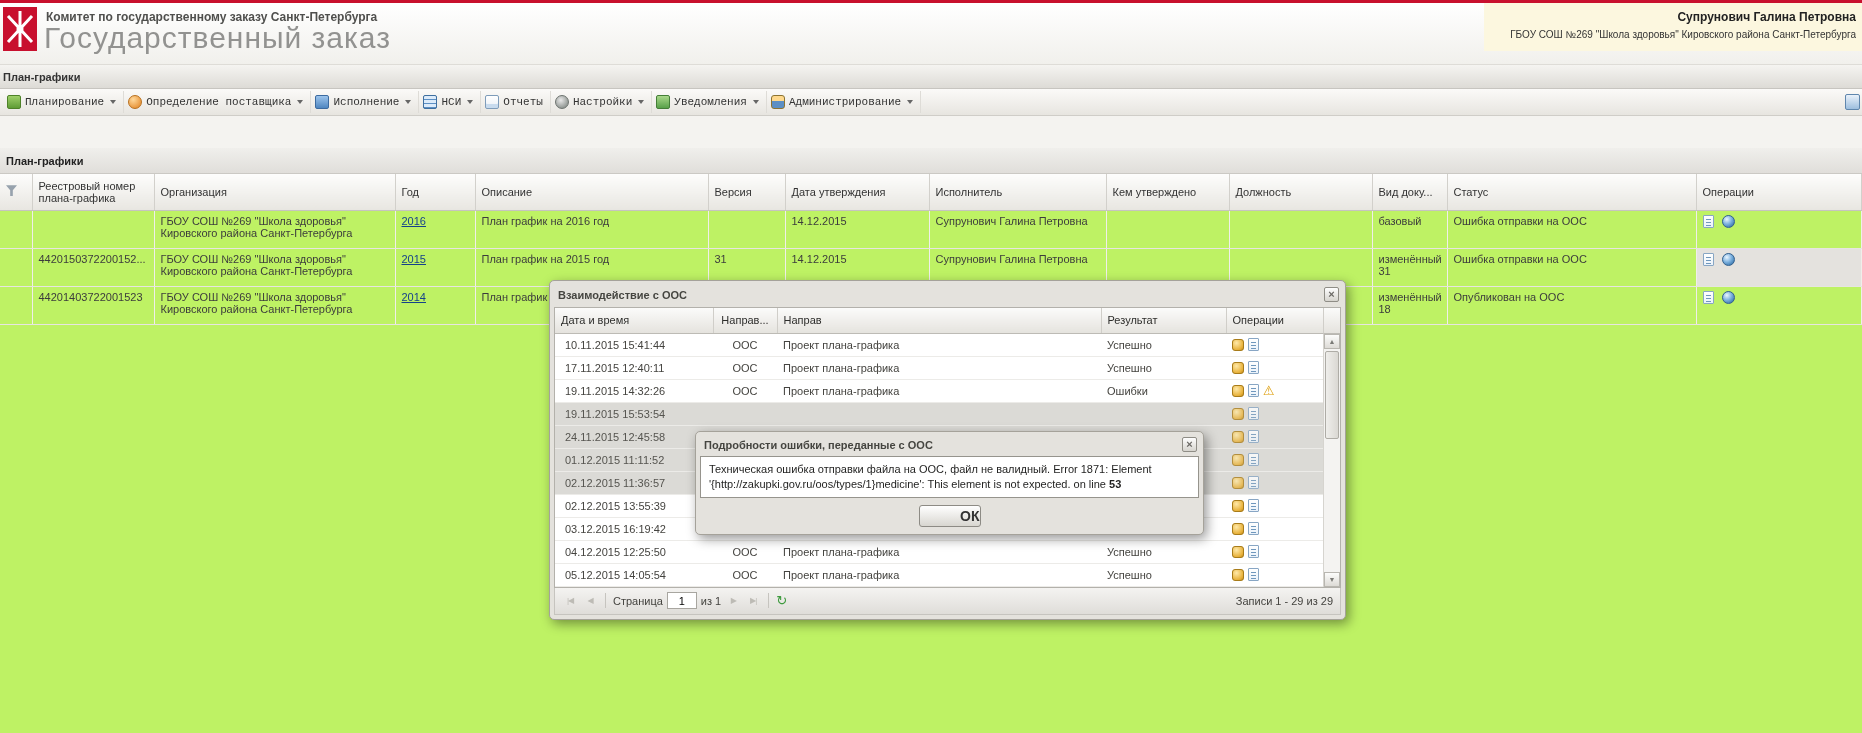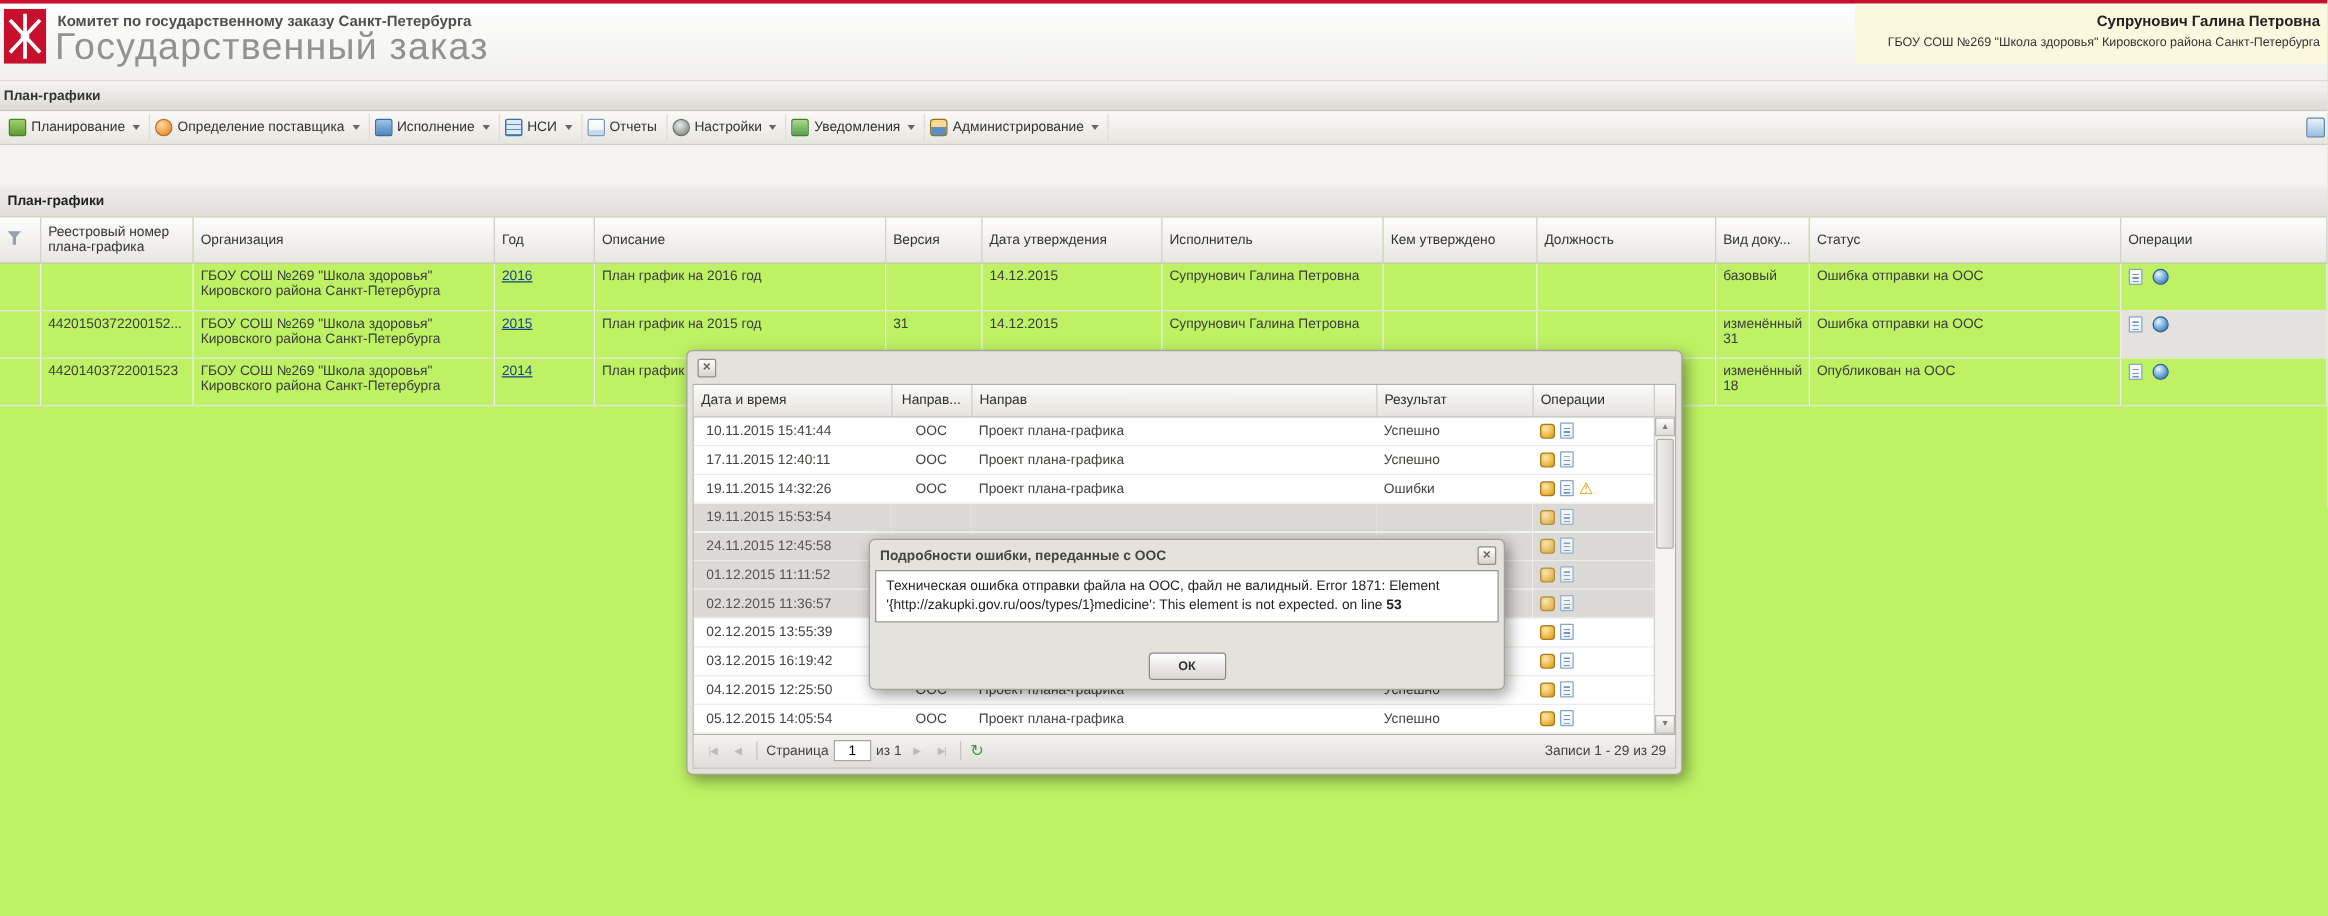--- a/index.html
+++ b/index.html
@@ -90,21 +90,21 @@
   .pg-btn { min-width:16px; height:16px; text-align:center; color:#bdbbb5; font-size:8px; line-height:16px; cursor:default; letter-spacing:-1px; }
   .pg-input { width:30px; height:17px; border:1px solid #a8a6a0; text-align:center; font-size:11px; font-family:inherit; background:#fff; }
   .pg-sep { width:1px; height:15px; background:#c6c4bf; margin:0 3px; }
   .pg-refresh { color:#3f9b3f; font-size:13px; line-height:16px; cursor:pointer; }
   .records { margin-left:auto; color:#44433f; }
 
   
   #error-window { left:695px; top:431px; width:509px; z-index:20; }
   #error-window .win-title { height:20px;justify-content:center; }
   .err-box { background:#fff; border:1px solid #96948d; padding:5px 8px; font-size:11px; line-height:15px; color:#1f1f1e; }
-  .ok-btn { display:block; margin:24px auto 3px; width:62px; height:22px; border:1px solid #8d8b85; border-radius:3px; background:linear-gradient(#ffffff,#d8d6d0); font-weight:bold; font-family:inherit; font-size:10px; color:#333; cursor:pointer; }
+  .ok-btn { display:block; margin:7px auto 3px; width:62px; height:22px; border:1px solid #8d8b85; border-radius:3px; background:linear-gradient(#ffffff,#d8d6d0); font-weight:bold; font-family:inherit; font-size:14px; color:#333; cursor:pointer;text-align:right; }
 </style>
 </head>
 <body>
 
 <div class="top-red"></div>
 
 <div class="header">
   <span class="logo">
     <svg width="34" height="44" viewBox="0 0 34 44">
       <rect width="34" height="44" fill="#c8102e"></rect>
@@ -118,21 +118,21 @@
     <div class="user-name">Супрунович Галина Петровна</div>
     <div class="user-org">ГБОУ СОШ №269 "Школа здоровья" Кировского района Санкт-Петербурга</div>
   </div>
 </div>
 
 <div class="crumb-bar">
   <span>План-графики</span>
 </div>
 
 <div class="menu-bar">
-  <span id="menu-items" style="display:flex;align-items:flex-start;">
+  <span id="menu-items" style="display:flex;align-items:flex-start;font-family:Liberation Mono, monospace;">
   <span class="menu-item">
     <span class="menu-icon icon-planning"></span>
     <span class="menu-label">Планирование</span>
     <span class="caret"></span>
   </span>
 
   <span class="menu-item">
     <span class="menu-icon icon-supplier"></span>
     <span class="menu-label">Определение поставщика</span>
     <span class="caret"></span>
@@ -273,20 +273,21 @@
       <span class="op-doc"></span>
       <span class="op-globe"></span>
     </td>
   </tr>
 </tbody>
   </table>
 </div>
 
 <div class="window" id="oos-window">
   <div class="win-title">
+    <span class="t">Взаимодействие с ООС</span>
     <span class="win-close">×</span>
   </div>
   <div class="oos-wrap">
     <table class="oos-grid">
       <colgroup>
         <col style="width:158px">
           <col style="width:64px">
           <col style="width:324px">
           <col style="width:125px">
           <col style="width:97px">

